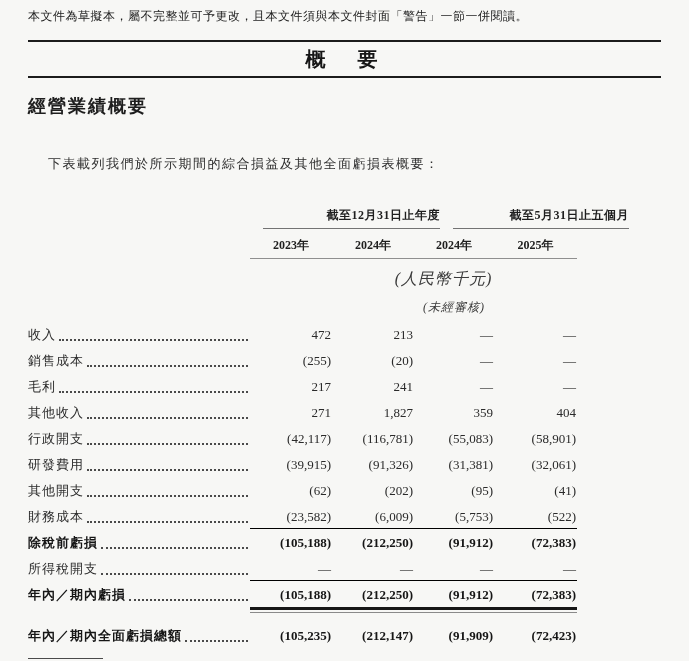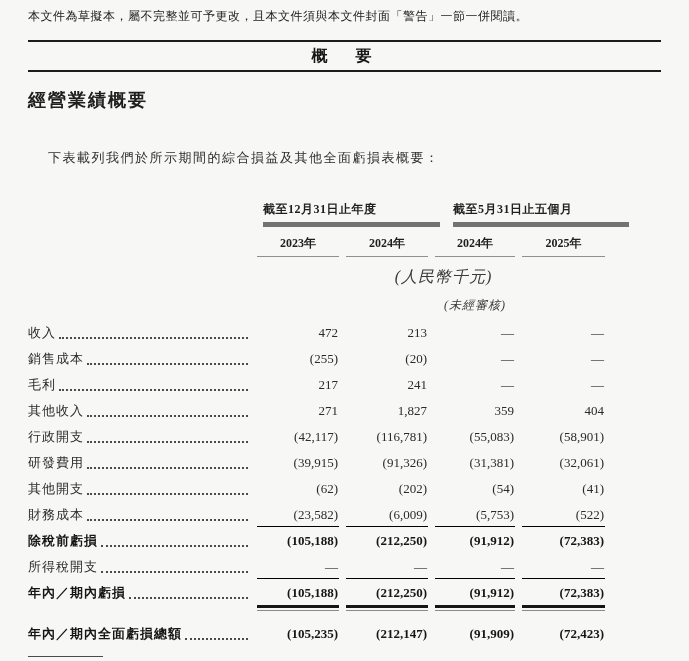--- a/index.html
+++ b/index.html
@@ -22,50 +22,50 @@
 
   
   .banner {
     margin-top: 16px;
     border-top: 2px solid #1c1c1c;
     border-bottom: 2px solid #1c1c1c;
     text-align: center;
     padding: 4px 0 3px 0;
   }
   .banner-title {
-    font-size: 16px; font-weight: bold; letter-spacing: 6px; color: #161616;
+    font-size: 20px; font-weight: bold; letter-spacing: 6px; color: #161616;
   }
 
   .section-heading {
     margin-top: 16px;
     font-size: 18px; font-weight: bold; letter-spacing: 2px; color: #1e1e1e;
   }
 
   .intro {
     margin-top: 37px;
     padding-left: 20px;
     font-size: 13px; letter-spacing: 1.5px; color: #2e2e2e;
   }
 
   
   .fin-table { margin-top: 34px; }
   .grid5 {
     display: grid;
     grid-template-columns: 222px 82px 82px 80px 83px;
-    column-gap: 7px;
+    column-gap: 0;
   }
   .grid3 {
     display: grid;
     grid-template-columns: 222px 177px 176px;
     column-gap: 13px;
   }
   .ghead-cell {
-    font-size: 12px; font-weight: bold; text-align: left;
+    font-size: 12px; font-weight: bold; text-align: right;
     padding-bottom: 4px; letter-spacing: 0.5px;
-    border-bottom: 5px solid #737373;
+    border-bottom: 1px solid #737373;
     color: #1f1f1f;
   }
   .yhead-row { margin-top: 8px; }
   .yhead-cell {
     font-size: 12px; font-weight: bold; text-align: center;
     padding-bottom: 4px;
     border-bottom: 1px solid #8f8f8f;
     color: #1f1f1f;
   }
   .unit-row { display: grid; grid-template-columns: 222px 1fr; margin-top: 10px; }
@@ -217,21 +217,21 @@
           <div class="tval">(31,381)</div>
           <div class="tval">(32,061)</div>
         </div>
         <div class="grid5 trow">
           <div class="tlabel">
             <span>其他開支</span>
             <span class="leader"></span>
           </div>
           <div class="tval">(62)</div>
           <div class="tval">(202)</div>
-          <div class="tval">(54)</div>
+          <div class="tval">(95)</div>
           <div class="tval">(41)</div>
         </div>
         <div class="grid5 trow rule-single">
           <div class="tlabel">
             <span>財務成本</span>
             <span class="leader"></span>
           </div>
           <div class="tval">(23,582)</div>
           <div class="tval">(6,009)</div>
           <div class="tval">(5,753)</div>

